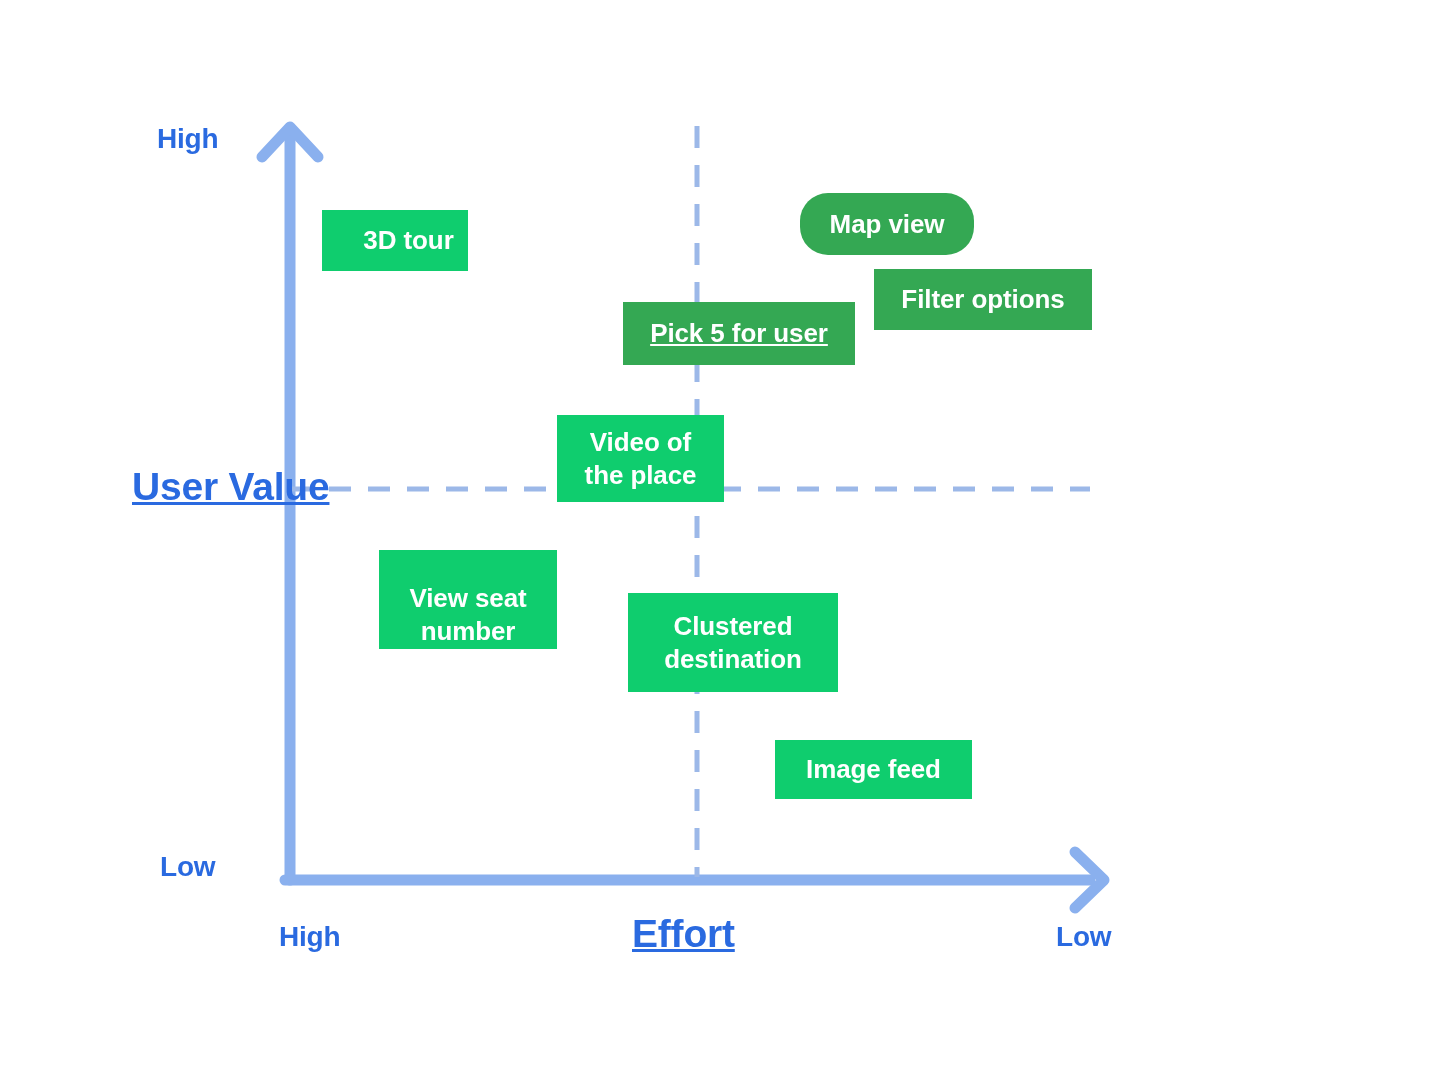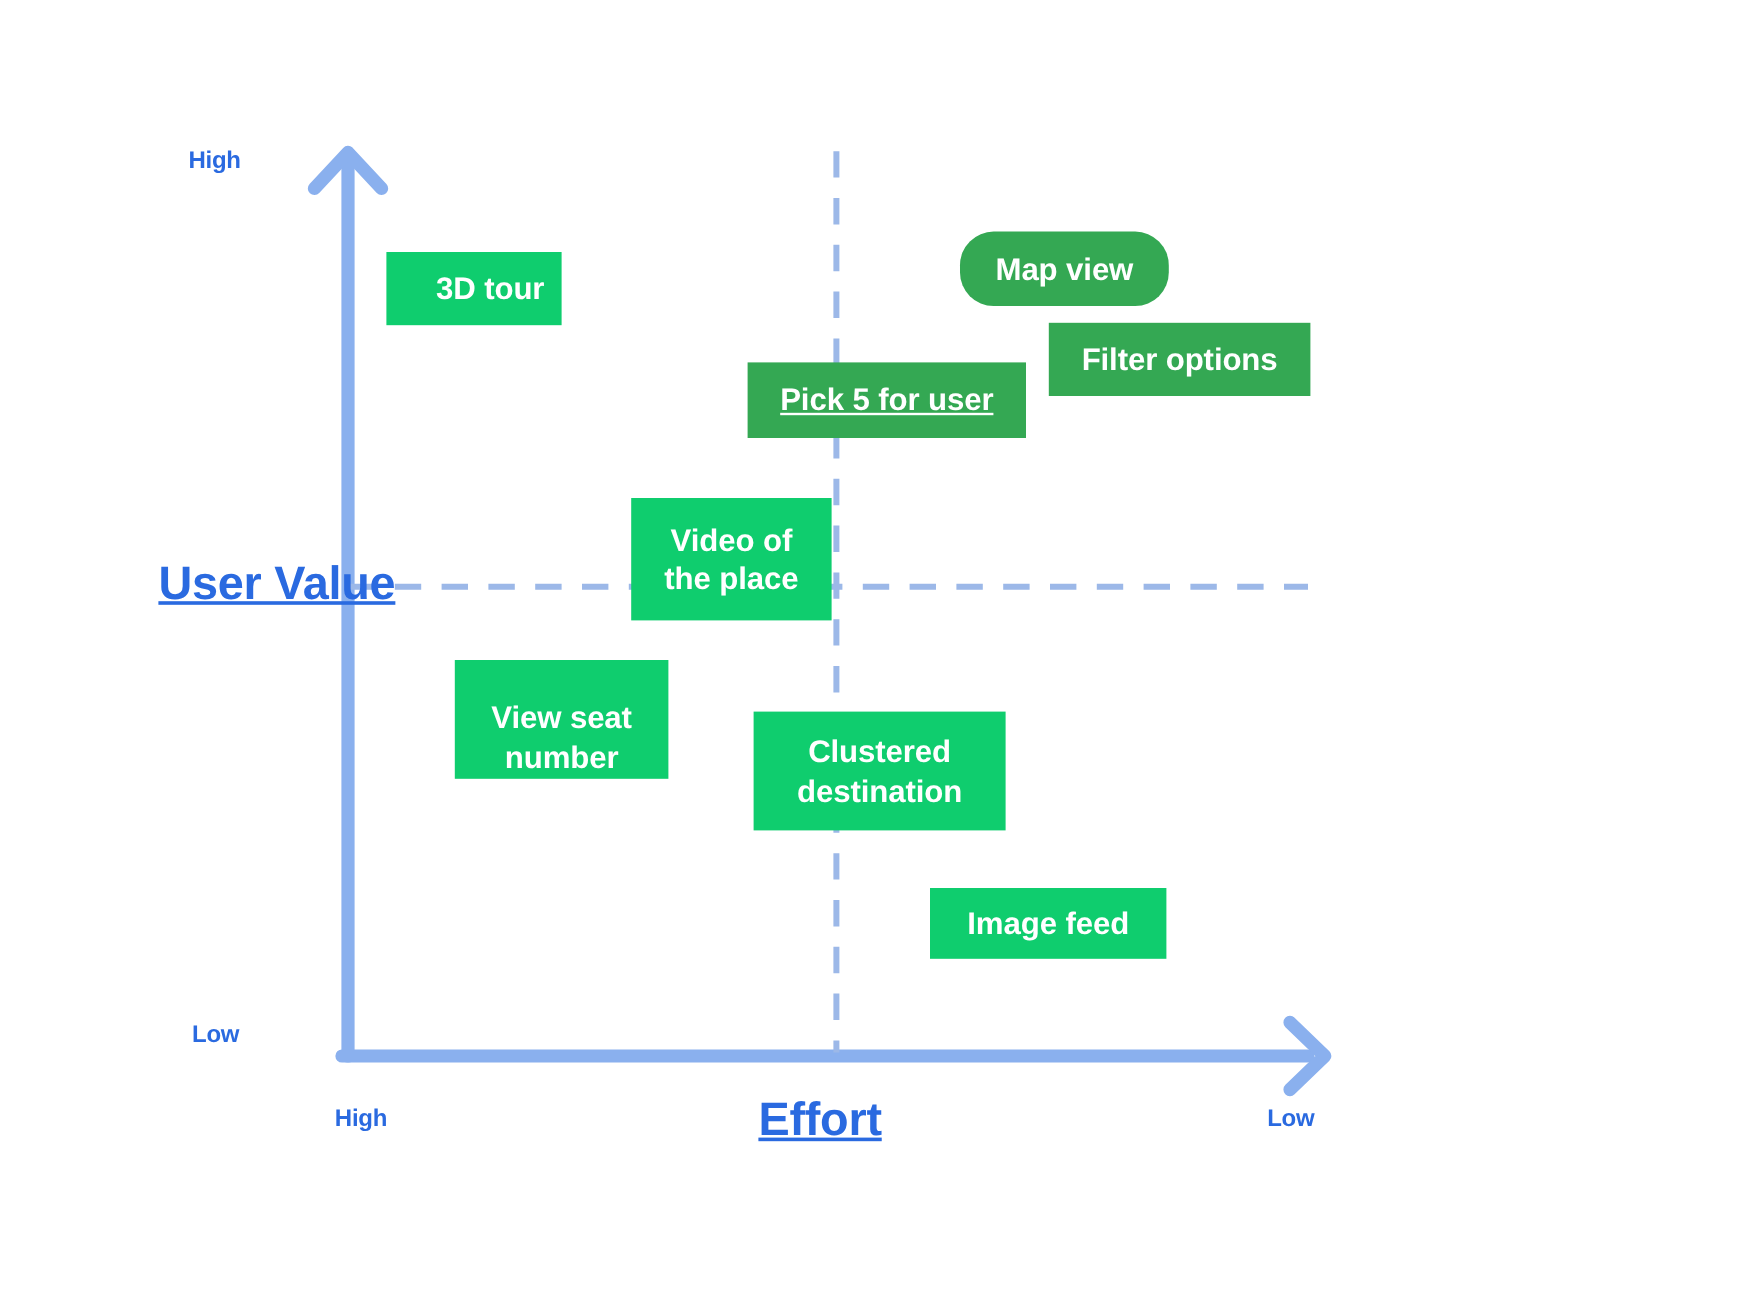--- a/index.html
+++ b/index.html
@@ -40,21 +40,21 @@
     font-weight: bold;
     white-space: nowrap;
     letter-spacing: -0.2px;
   }
   .axis-title {
     font-size: 39px;
     line-height: 1.08;
     text-decoration: underline;
   }
   .axis-end {
-    font-size: 20px;
+    font-size: 28px;
   }
 
   #label-user-value {
     left: 132px;
     top: 466px;
     width: 126px;
     text-align: center;
   }
   #label-effort {
     left: 632px;
@@ -133,21 +133,21 @@
       </div>
       <div class="idea-box" style="left: 800px; top: 193px; width: 174px; height: 62px; background: rgb(52, 168, 83); border-radius: 28px;">
         <span>Map view</span>
       </div>
       <div class="idea-box" style="left: 874px; top: 269px; width: 218px; height: 61px; background: rgb(52, 168, 83);">
         <span>Filter options</span>
       </div>
       <div class="idea-box" style="left: 623px; top: 302px; width: 232px; height: 63px; background: rgb(52, 168, 83); text-decoration: underline;">
         <span>Pick 5 for user</span>
       </div>
-      <div class="idea-box" style="left: 526px; top: 415px; width: 167px; height: 102px; background: rgb(15, 205, 110);">
+      <div class="idea-box" style="left: 557px; top: 415px; width: 167px; height: 87px; background: rgb(15, 205, 110);">
         <span>Video of<br>the place</span>
       </div>
       <div class="idea-box" style="left: 379px; top: 550px; width: 178px; height: 99px; background: rgb(15, 205, 110); align-items: flex-end;">
         <span>View seat<br>number</span>
       </div>
       <div class="idea-box" style="left: 628px; top: 593px; width: 210px; height: 99px; background: rgb(15, 205, 110);">
         <span>Clustered<br>destination</span>
       </div>
       <div class="idea-box" style="left: 775px; top: 740px; width: 197px; height: 59px; background: rgb(15, 205, 110);">
         <span>Image feed</span>

